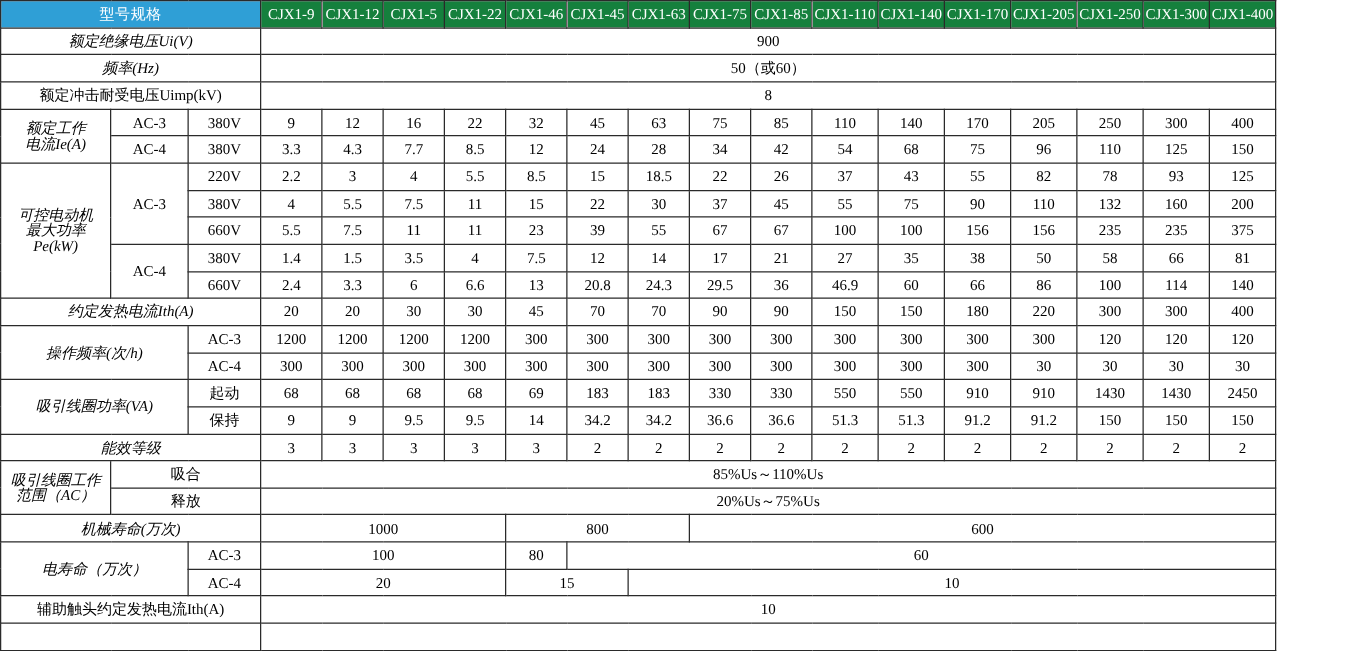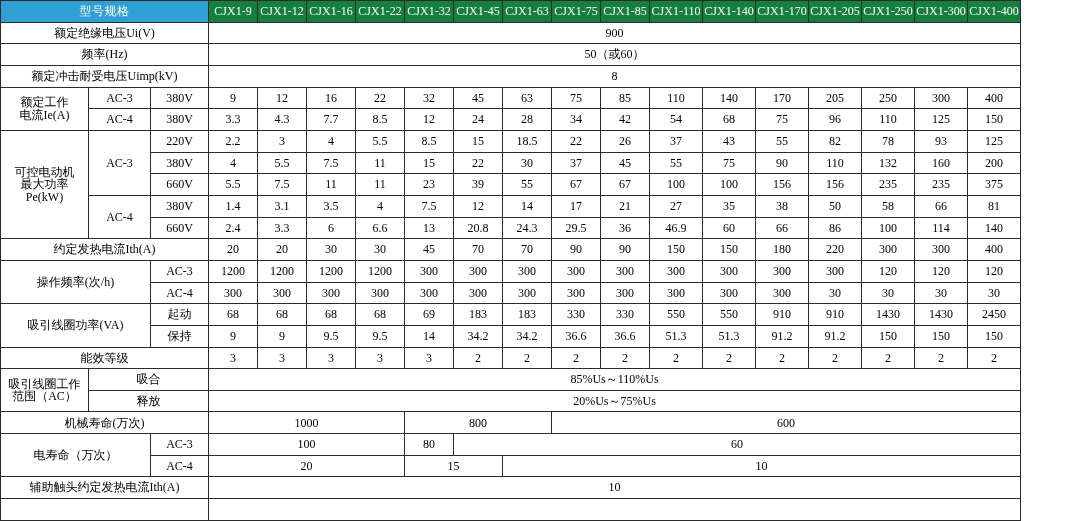--- a/index.html
+++ b/index.html
@@ -42,20 +42,21 @@
     font-size: 12.5px;
     letter-spacing: .5px;
   }
   .hdr-model {
     background: #15803d;
     color: #ffffff;
     font-size: 12.5px;
   }
   .lbl {
     font-size: 12.5px;
+    font-style: italic;
   }
   .lbl-sm {
     font-size: 11.5px;
   }
   .sub {
     font-size: 12px;
   }
   .val {
     font-size: 12px;
   }
@@ -85,23 +86,23 @@
         <col style="width:53px">
         <col style="width:53px">
         <col style="width:53px">
   </colgroup>
 
   <tbody>
         <tr>
     <th class="hdr" colspan="3">型号规格</th>
     <th class="hdr-model">CJX1-9</th>
     <th class="hdr-model">CJX1-12</th>
-    <th class="hdr-model">CJX1-16</th>
+    <th class="hdr-model">CJX1-5</th>
     <th class="hdr-model">CJX1-22</th>
-    <th class="hdr-model">CJX1-32</th>
+    <th class="hdr-model">CJX1-46</th>
     <th class="hdr-model">CJX1-45</th>
     <th class="hdr-model">CJX1-63</th>
     <th class="hdr-model">CJX1-75</th>
     <th class="hdr-model">CJX1-85</th>
     <th class="hdr-model">CJX1-110</th>
     <th class="hdr-model">CJX1-140</th>
     <th class="hdr-model">CJX1-170</th>
     <th class="hdr-model">CJX1-205</th>
     <th class="hdr-model">CJX1-250</th>
     <th class="hdr-model">CJX1-300</th>
@@ -232,21 +233,21 @@
     <td class="val">156</td>
     <td class="val">235</td>
     <td class="val">235</td>
     <td class="val">375</td>
   </tr>
 
   <tr>
     <td class="sub" rowspan="2">AC-4</td>
     <td class="sub">380V</td>
     <td class="val">1.4</td>
-    <td class="val">3.1</td>
+    <td class="val">1.5</td>
     <td class="val">3.5</td>
     <td class="val">4</td>
     <td class="val">7.5</td>
     <td class="val">12</td>
     <td class="val">14</td>
     <td class="val">17</td>
     <td class="val">21</td>
     <td class="val">27</td>
     <td class="val">35</td>
     <td class="val">38</td>

